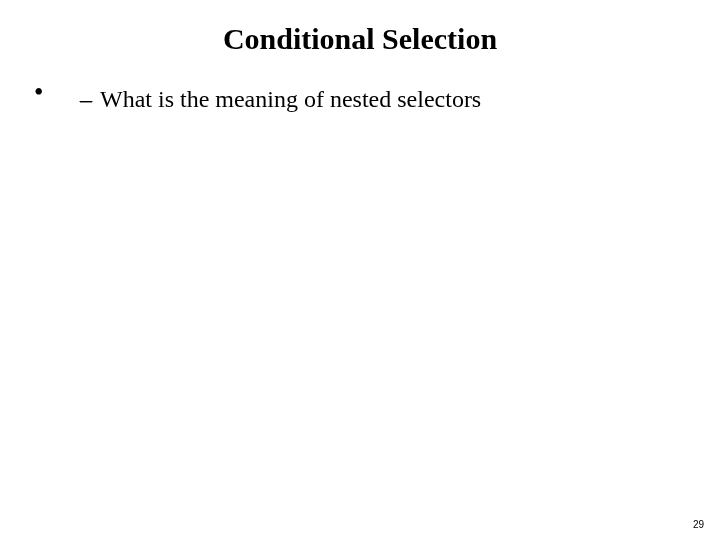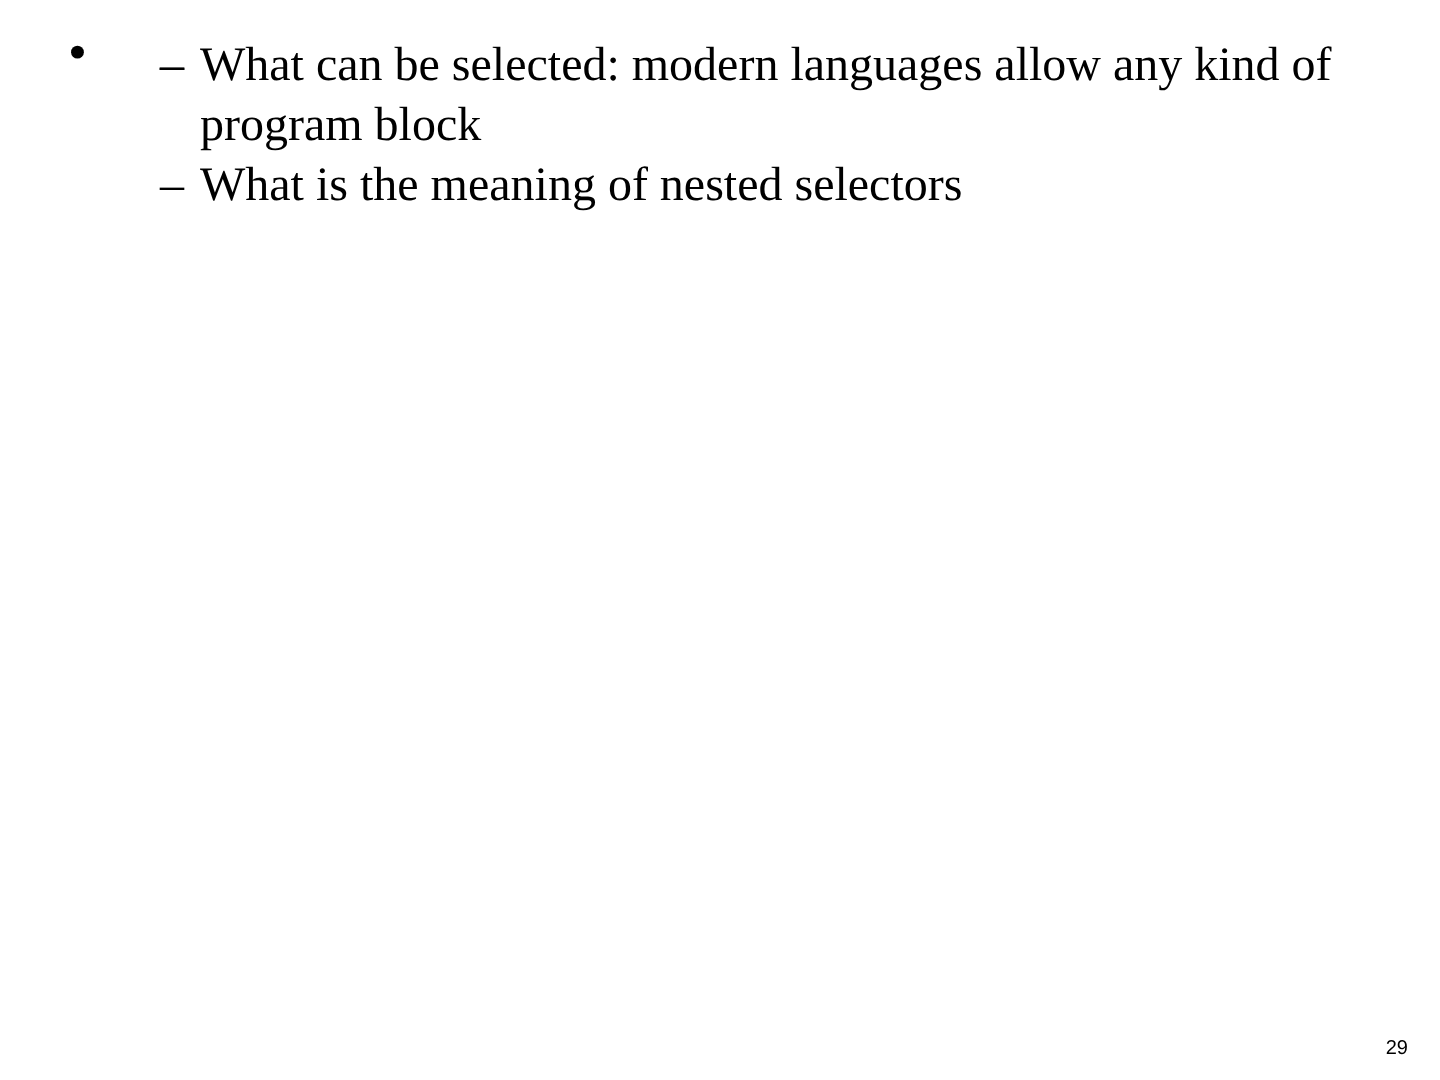--- a/index.html
+++ b/index.html
@@ -59,34 +59,34 @@
     font-size: 10px;
     font-family: Arial, Helvetica, sans-serif;
     color: #000;
   }
 </style>
 </head>
 <body>
 
 <div class="slide">
 
+  <div class="title">Conditional Selection</div>
 
   <div class="body">
 
     <div class="l1">
       <span class="bullet">•</span>
     </div>
 
     <div class="l2">
       <span class="dash">–</span>
     </div>
 
     <div class="l2">
       <span class="dash">–</span>
-      <span>What can be selected: modern languages allow any kind of program block</span>
     </div>
 
     <div class="l2">
       <span class="dash">–</span>
       <span>What is the meaning of nested selectors</span>
     </div>
 
   </div>
 
   <div class="page-number">29</div>

